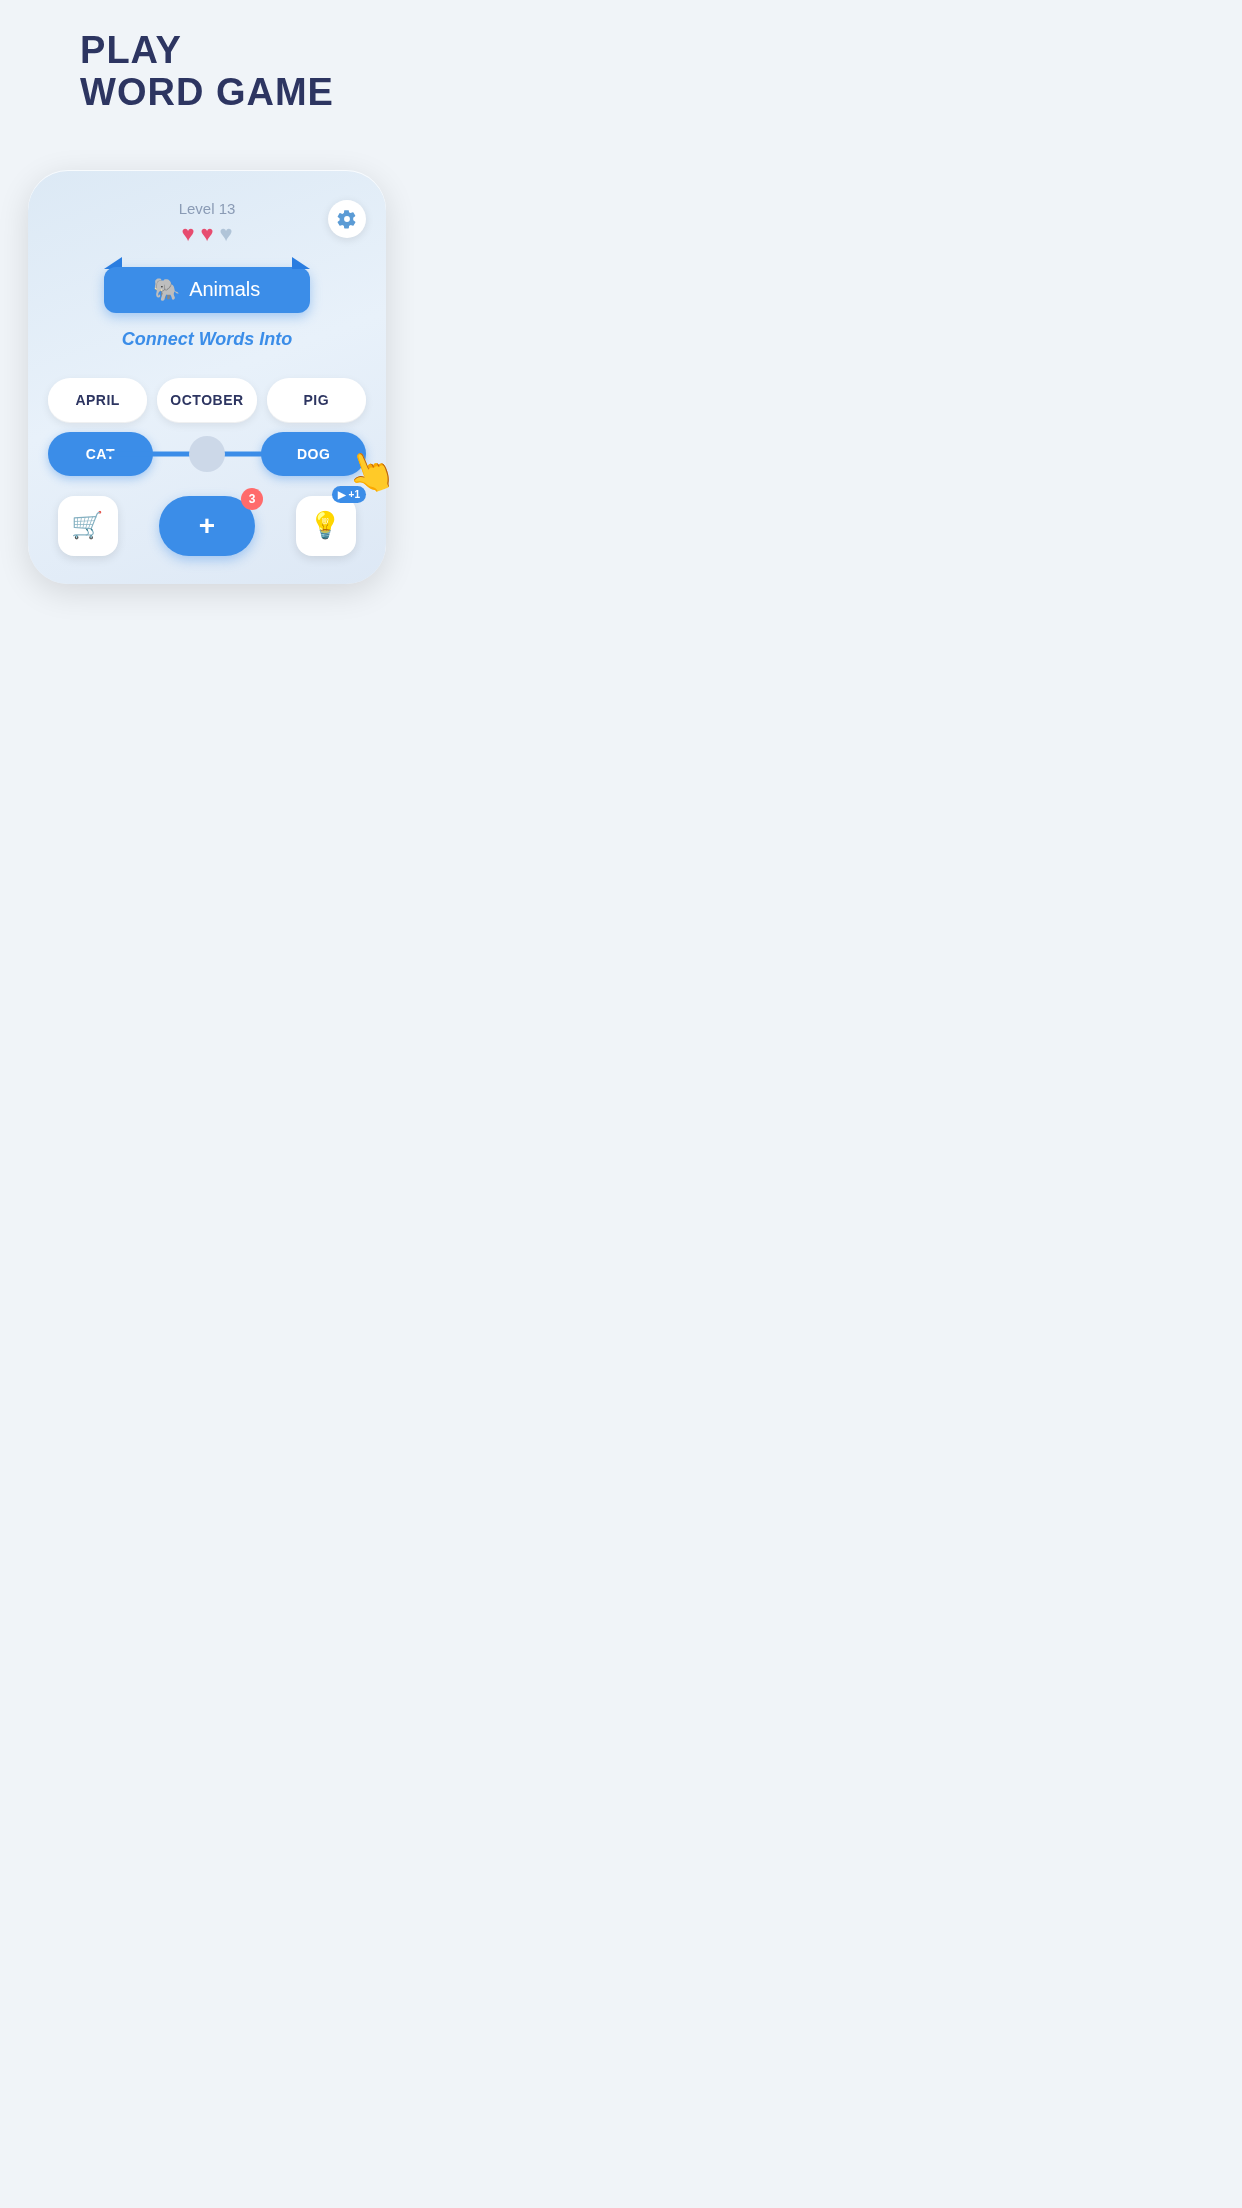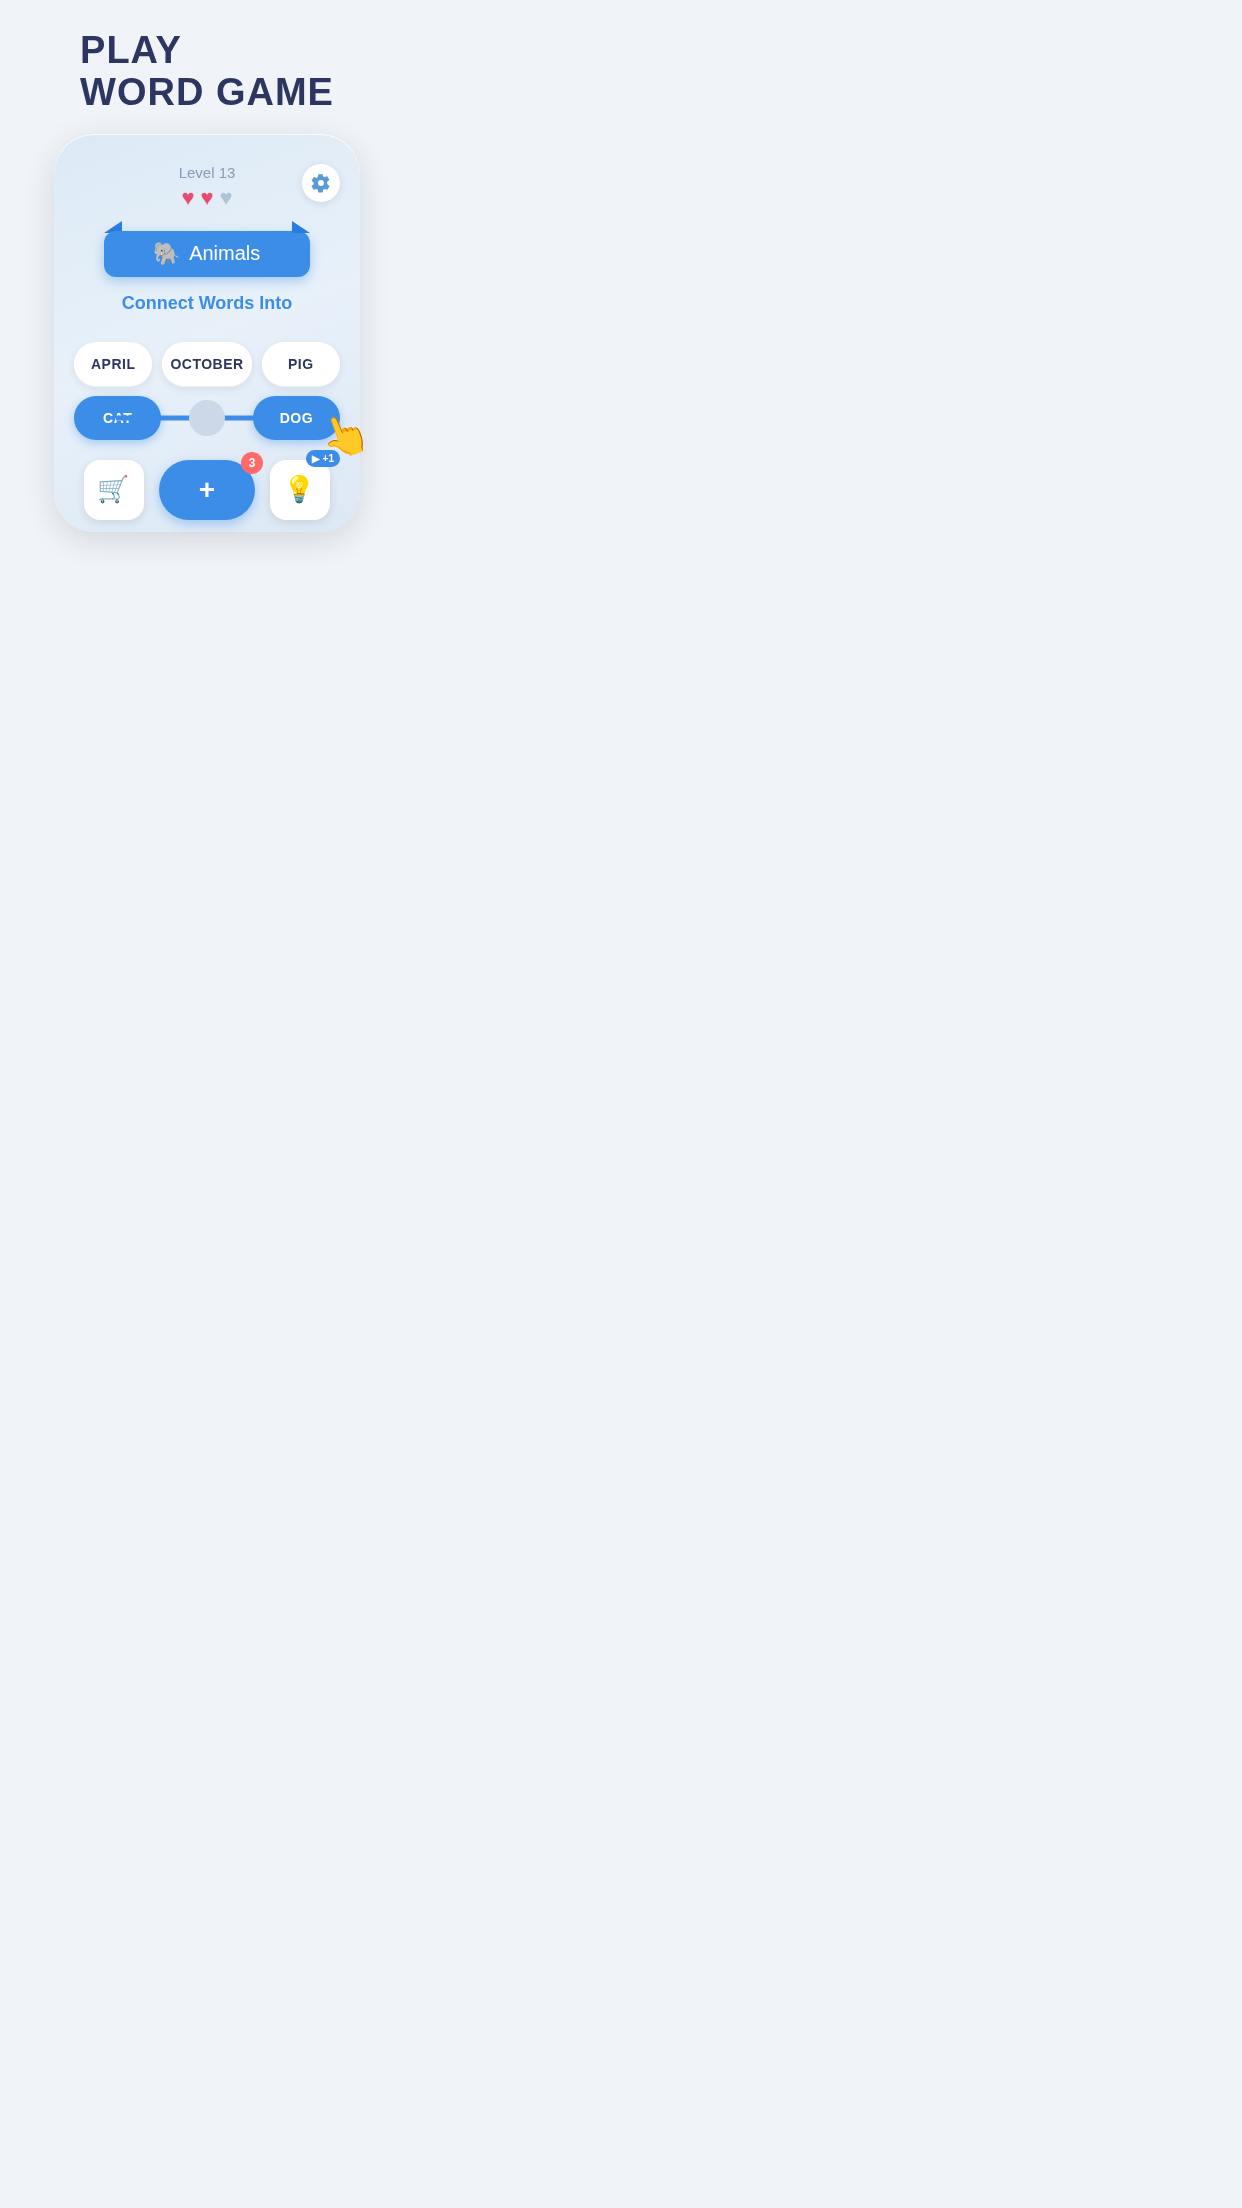--- a/index.html
+++ b/index.html
@@ -19,26 +19,27 @@
       text-align: left;
       padding: 30px 20px 20px;
       color: #2d3561;
       font-size: 38px;
       font-weight: 900;
       line-height: 1.1;
       letter-spacing: 1px;
     }
 
     .phone-frame {
-      width: 306px;
+      width: 358px;
       background: linear-gradient(160deg, #dce9f5 0%, #e8f1fa 50%, #dde8f5 100%);
       border-radius: 40px;
-      padding: 30px 20px 12px;
+      padding: 30px 20px 28px;
       box-shadow: 0 8px 32px rgba(0,0,0,0.12), inset 0 1px 0 rgba(255,255,255,0.8);
       position: relative;
+      margin-top: 36px;
     }
 
     
     .top-bar {
       display: flex;
       justify-content: center;
       align-items: center;
       position: relative;
       margin-bottom: 8px;
     }
@@ -141,20 +142,21 @@
     .banner-text {
       color: white;
       font-size: 20px;
       font-weight: 400;
     }
 
     
     .connect-section {
       text-align: center;
       margin-bottom: 10px;
+      font-style: italic;
     }
 
     .connect-label {
       color: #3b8de8;
       font-size: 18px;
       font-weight: 700;
       margin-bottom: 10px;
     }
 
     .speech-bubble-wrapper {

